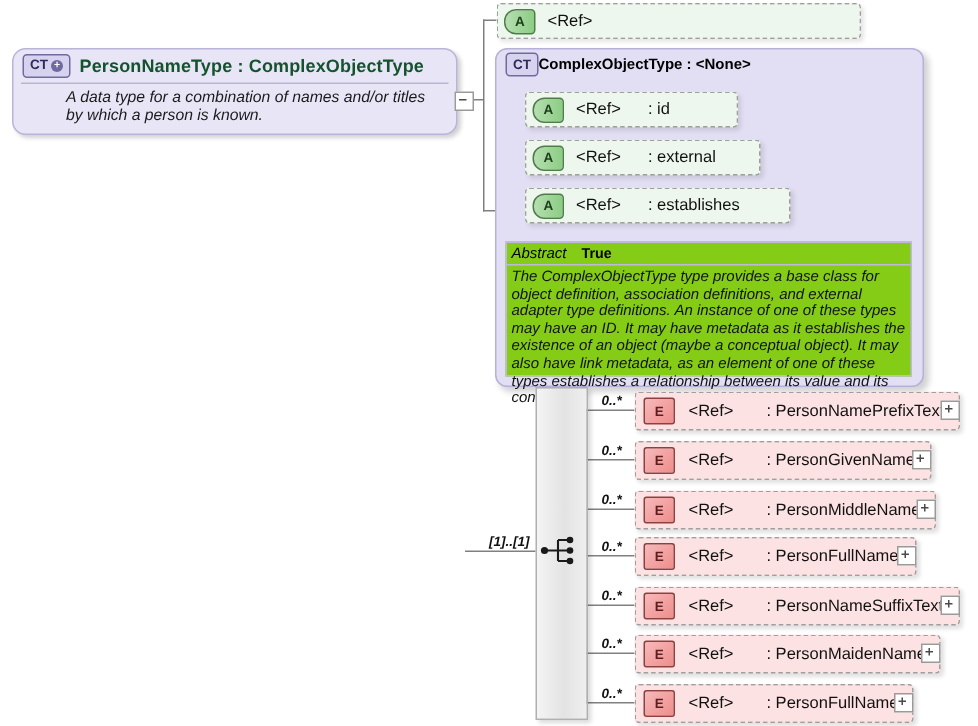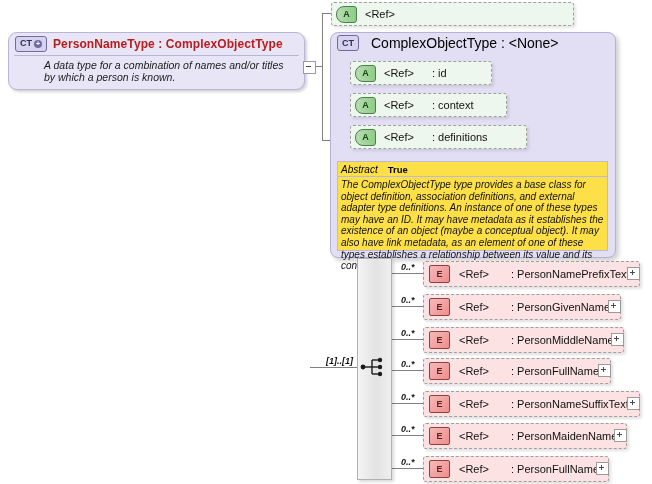--- a/index.html
+++ b/index.html
@@ -11,21 +11,21 @@
   
   .ln{position:absolute;background:#808080;}
   .lnh{height:1px;}
   .lnv{width:1px;}
 
   
   .ct-root{position:absolute;left:8px;top:32px;width:295px;height:56px;
     background:#e8e6f6;border:1px solid #b9b4d8;border-radius:9px;
     box-shadow:2px 2px 3px rgba(0,0,0,.18);}
   .ct-root-hdr{display:flex;align-items:center;height:21px;padding-left:6px;}
-  .ct-root-title{font-size:12px;font-weight:bold;color:#b91c1c;margin-left:6px;letter-spacing:.1px;}
+  .ct-root-title{font-size:12px;font-weight:bold;color:#14532d;margin-left:6px;letter-spacing:.1px;}
   .ct-root-rule{position:absolute;left:5px;right:5px;top:22px;height:1px;background:#b9b4d8;}
   .ct-root-desc{position:absolute;left:7px;top:26px;right:8px;
     font-style:italic;font-size:10.5px;line-height:12px;color:#1b1b1b;margin-left:28px;}
 
   
   .badge-ct{display:inline-flex;align-items:center;justify-content:center;
     min-width:24px;height:14px;padding:0 3px;background:#d7d3ee;
     border:1px solid #6f6aa0;border-radius:3px;
     font-size:9px;font-weight:bold;color:#2c2c5a;line-height:1;}
   .badge-ct .plus{display:inline-block;width:8px;height:8px;margin-left:2px;
@@ -48,28 +48,28 @@
     font-size:9px;font-weight:bold;color:#1d401b;
     display:flex;align-items:center;justify-content:center;}
   .attr-ref{margin-left:8px;font-size:11px;color:#111;}
   .attr-name{margin-left:18px;font-size:11px;color:#111;white-space:nowrap;}
 
   
   .ct-box{position:absolute;left:330px;top:32px;width:284px;height:224px;
     background:#e2dff4;border:1px solid #b6b1d6;border-radius:8px;
     box-shadow:3px 3px 4px rgba(0,0,0,.18);}
   .ct-box-hdr{display:flex;align-items:center;height:20px;padding-left:6px;}
-  .ct-box-title{font-size:14px;font-weight:normal;margin-left:12px;}
+  .ct-box-title{font-size:10px;font-weight:bold;margin-left:0;}
   .badge-ct-plain{display:inline-flex;align-items:center;justify-content:center;
     width:20px;height:14px;background:#d7d3ee;border:1px solid #6f6aa0;border-radius:3px;
     font-size:9px;font-weight:bold;color:#2c2c5a;line-height:1;}
 
   
   .anno{position:absolute;left:6px;top:128px;width:269px;height:88px;
-    background:#fde047;border:1px solid #bdb8dc;}
+    background:#84cc16;border:1px solid #bdb8dc;}
   .anno-hdr{display:flex;align-items:center;height:14px;padding-left:3px;
     border-bottom:1px solid #bdb8dc;}
   .anno-hdr .k{font-style:italic;font-size:10px;}
   .anno-hdr .v{font-size:9.5px;font-weight:bold;margin-left:10px;}
   .anno-body{padding:2px 3px 0 3px;font-style:italic;font-size:10px;
     line-height:11.6px;color:#111;}
 
   
   .seq-band{position:absolute;left:357px;top:258px;width:33px;height:220px;
     background:linear-gradient(90deg,#f4f4f4 0%,#e3e3e3 55%,#efefef 100%);
@@ -148,27 +148,27 @@
 
     <div class="attr-row" style="left:19px;top:28px;width:140px;">
       <span class="badge-a">A</span>
       <span class="attr-ref">&lt;Ref&gt;</span>
       <span class="attr-name">: id</span>
     </div>
 
     <div class="attr-row" style="left:19px;top:60px;width:155px;">
       <span class="badge-a">A</span>
       <span class="attr-ref">&lt;Ref&gt;</span>
-      <span class="attr-name">: context</span>
+      <span class="attr-name">: external</span>
     </div>
 
     <div class="attr-row" style="left:19px;top:92px;width:175px;">
       <span class="badge-a">A</span>
       <span class="attr-ref">&lt;Ref&gt;</span>
-      <span class="attr-name">: definitions</span>
+      <span class="attr-name">: establishes</span>
     </div>
 
     <div class="anno">
       <div class="anno-hdr">
         <span class="k">Abstract</span>
         <span class="v">True</span>
       </div>
       <div class="anno-body">The ComplexObjectType type provides a base class for object definition, association definitions, and external adapter type definitions. An instance of one of these types may have an ID. It may have metadata as it establishes the existence of an object (maybe a conceptual object). It may also have link metadata, as an element of one of these types establishes a relationship between its value and its context.</div>
     </div>
   </div>

